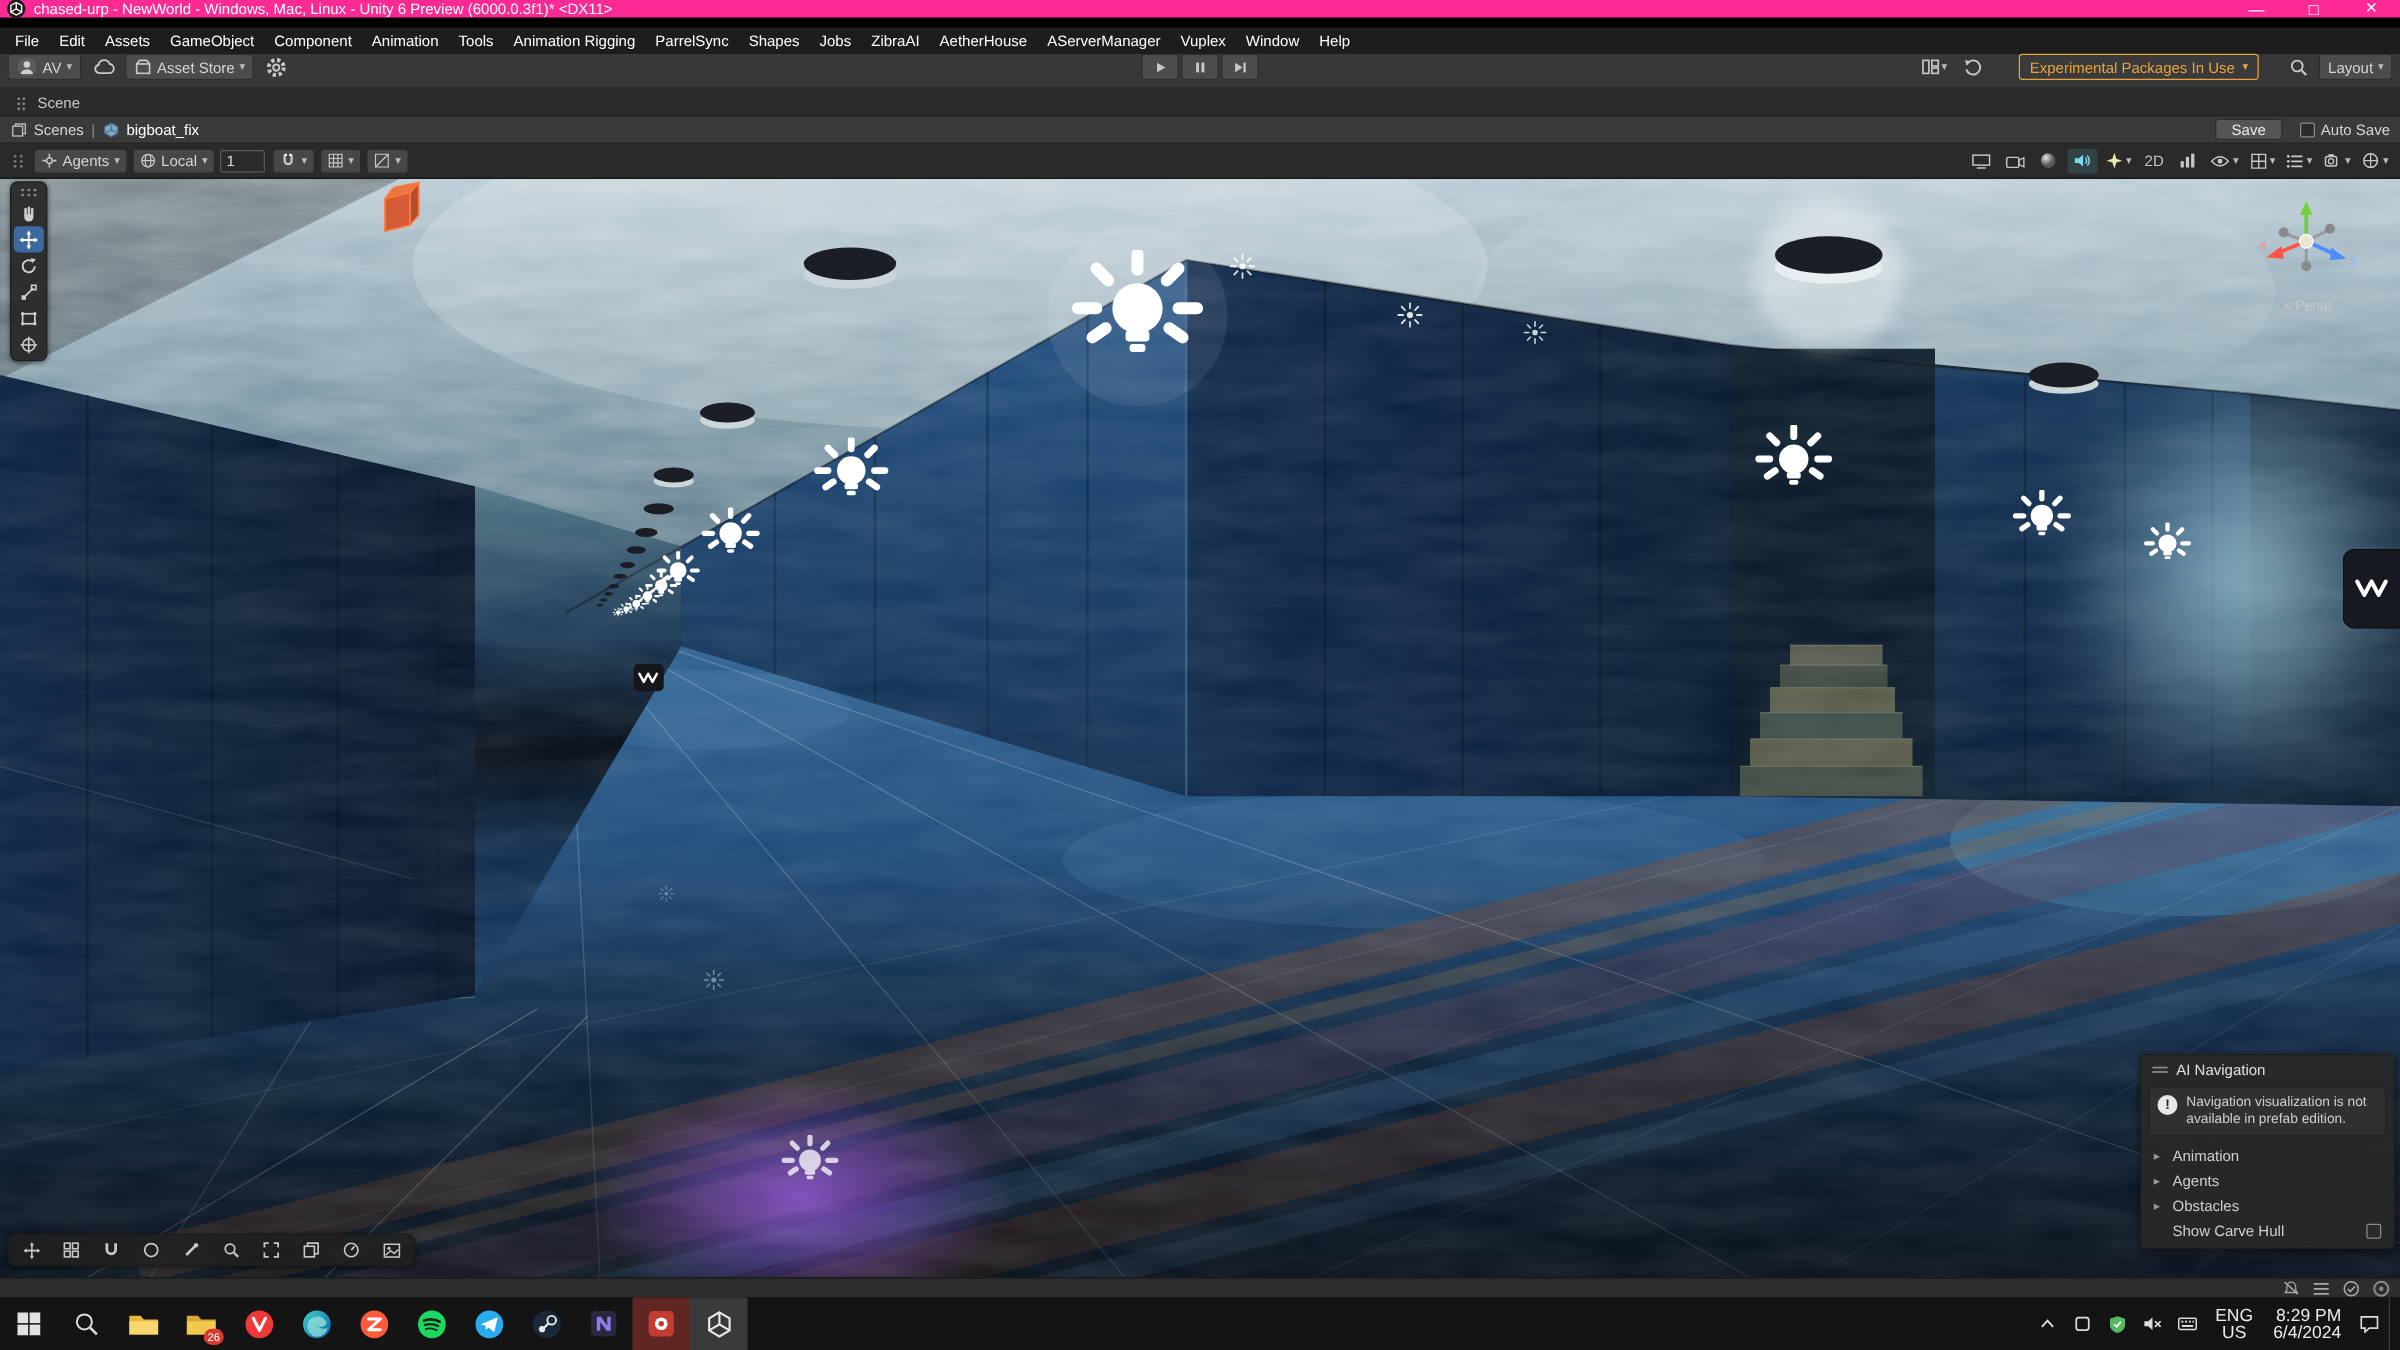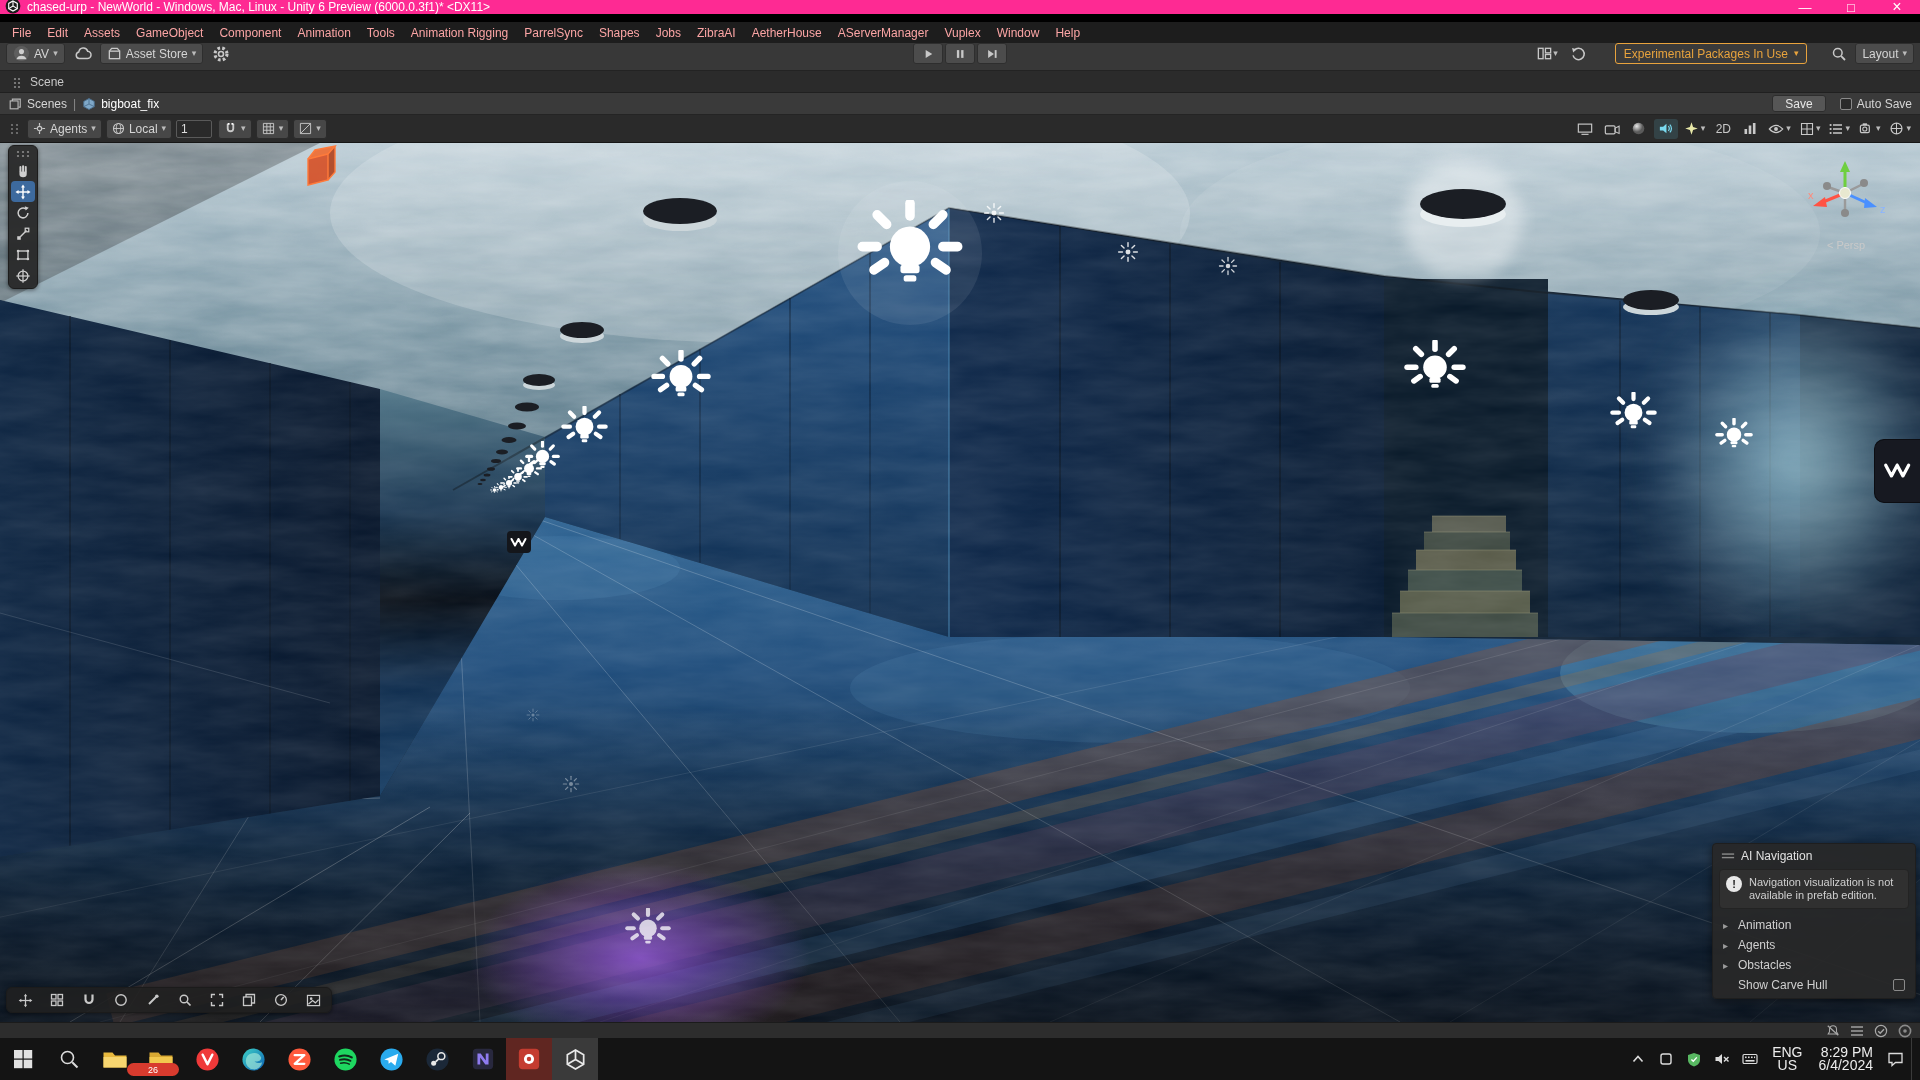--- a/index.html
+++ b/index.html
@@ -2,28 +2,28 @@
 <html style="--titlebar: #fe2a93; --accent_orange: #e8a33d; --tool_selected: #3d6a9e; --audio_active: #7adaf0; --spotify_green: #1ed760; --telegram_blue: #2aabee; --shield_green: #58b862;"><head>
 <meta charset="utf-8">
 <style>
   *{box-sizing:border-box;margin:0;padding:0}
   html,body{width:1920px;height:1080px;overflow:hidden;background:#000;
     font-family:"Liberation Sans","DejaVu Sans",sans-serif;color:#d5d5d5;font-size:12px;}
   .abs{position:absolute}
   svg{display:block}
   
   .titlebar{left:0;top:0;width:1920px;height:14px;background:var(--titlebar,#fe2a93);
-    display:flex;align-items:flex-end;color:#fff;}
+    display:flex;align-items:center;color:#fff;}
   .titlebar .app-ico{width:16px;height:16px;margin:0 6px 0 5px}
   .titlebar .ttl{font-size:12px;white-space:nowrap}
   .win-btns{margin-left:auto;display:flex;height:100%}
   .win-btn{width:46px;height:100%;display:flex;align-items:center;justify-content:center;font-size:13px;color:#fff}
   
   .menubar{left:0;top:22px;width:1920px;height:21px;background:#1d1d1d;display:flex;align-items:center;padding-left:4px}
-  .menu-item{padding:16px 8px;color:#fca5a5;height:100%;display:flex;align-items:center;white-space:nowrap}
+  .menu-item{padding:16px 8px;color:#ffffff;height:100%;display:flex;align-items:center;white-space:nowrap}
   
   .toolbar{left:0;top:43px;width:1920px;height:28px;background:#383838;border-bottom:1px solid #232323;
     display:flex;align-items:flex-start;padding:0 6px}
   .tb-btn{height:21px;display:flex;align-items:center;gap:4px;background:#4c4c4c;border:1px solid #2e2e2e;
     border-radius:3px;padding:0 6px;margin-right:5px;color:#d5d5d5;white-space:nowrap}
   .tb-ico{height:21px;display:flex;align-items:center;justify-content:center;padding:0 4px;margin-right:4px}
   .caret{font-size:9px;color:#bbb;line-height:1}
   .play-group{position:absolute;left:50%;transform:translateX(-50%);display:flex;gap:2px}
   .play-btn{width:30px;height:21px;background:#4c4c4c;border:1px solid #2e2e2e;border-radius:3px;
     display:flex;align-items:center;justify-content:center}
@@ -76,21 +76,21 @@
   .row .chk2{margin-left:auto;width:12px;height:12px;border:1px solid #8a8a8a;background:#2b2b2b;border-radius:2px}
   
   .statusbar{left:0;top:1022px;width:1920px;height:16px;background:#2d2d2d;border-top:1px solid #1b1b1b;
     display:flex;align-items:center;justify-content:flex-end;gap:10px;padding-right:8px}
   
   .taskbar{left:0;top:1038px;width:1920px;height:42px;background:#141414;display:flex;align-items:stretch}
   .tb-app{width:46px;display:flex;align-items:center;justify-content:center;position:relative}
   .tb-app.active{background:#3a3a3a}
   .tb-app.active-red{background:rgba(209,66,52,.4)}
   .badge{position:absolute;right:5px;bottom:4px;min-width:15px;height:13px;background:#d83b2e;color:#fff;
-    border-radius:7px;font-size:9px;display:flex;align-items:center;justify-content:center;padding:0 21px}
+    border-radius:7px;font-size:9px;display:flex;align-items:center;justify-content:center;padding:0 3px}
   .tray{margin-left:auto;display:flex;align-items:center;gap:4px;padding-right:2px}
   .tray-ico{width:24px;height:42px;display:flex;align-items:center;justify-content:center}
   .tray-txt{display:flex;flex-direction:column;justify-content:center;align-items:center;color:#ececec;
     font-size:14px;line-height:13px;padding:0 6px;height:42px}
   .clock{align-items:flex-end}
   .show-desktop{width:7px;height:42px;border-left:1px solid #3a3a3a}
 </style>
 </head>
 <body>
 

